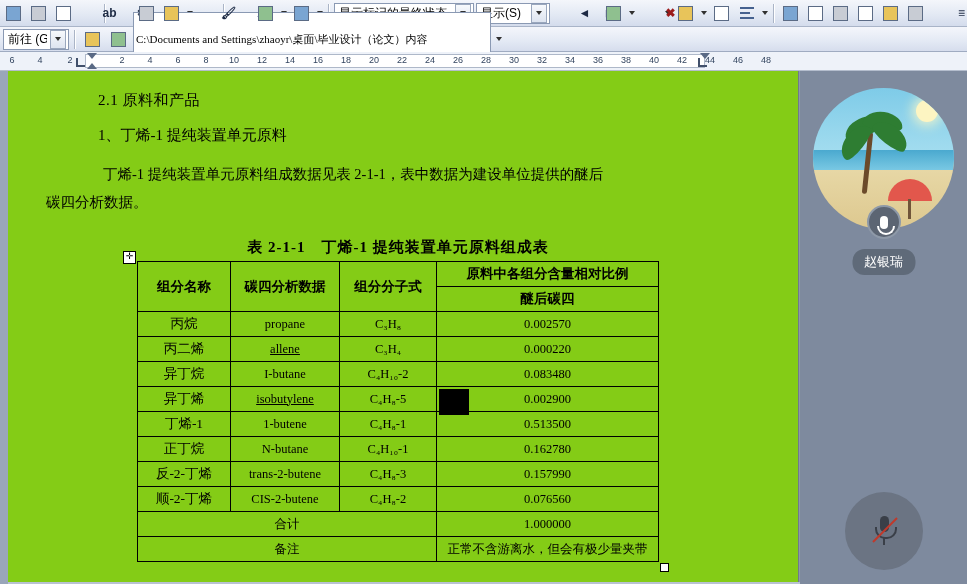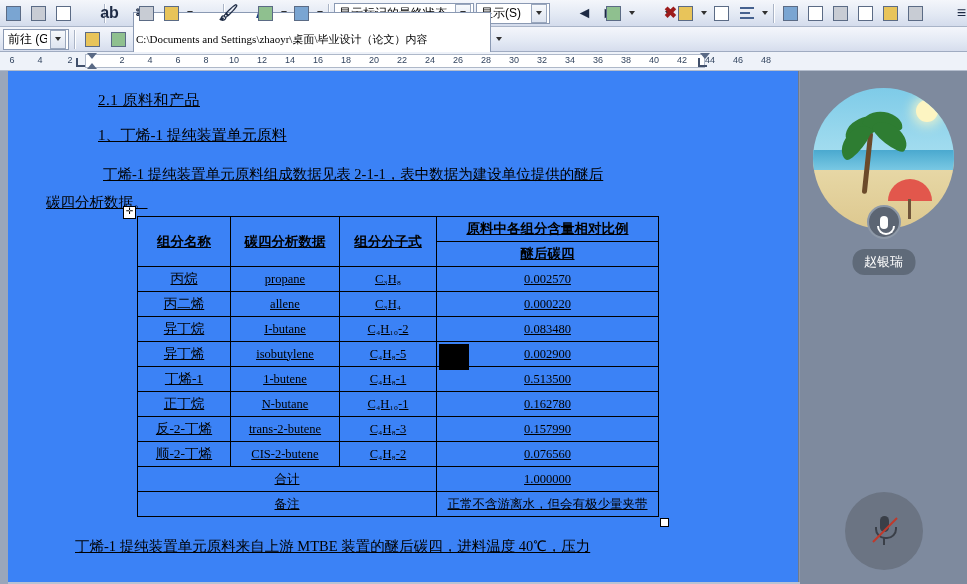--- a/index.html
+++ b/index.html
@@ -88,21 +88,21 @@
     flex: 0 0 auto;
   }
 
   
   .ic { display:block; }
   .sq { width: 13px; height: 13px; border: 1px solid #5b6b85; background: #ffffff; }
   .sq.blue { background: #7aa5d2; }
   .sq.gold { background: #e8c45a; }
   .sq.green { background: #8fc08f; }
   .sq.grey { background: #c8ccd4; }
-  .txtic { font-size: 16px; font-weight: bold; color: #1d2a44; line-height: 1; padding-left: 42px; }
+  .txtic { font-size: 12px; font-weight: bold; color: #1d2a44; line-height: 1; padding-left: 42px; }
   .txtic.red { color: #9c1b1b; }
   .txtic.blue { color: #18407f; }
   .barsic {
     width: 14px; height: 12px;
     background:
       linear-gradient(#45618f,#45618f) 0 0/14px 2px no-repeat,
       linear-gradient(#45618f,#45618f) 0 5px/10px 2px no-repeat,
       linear-gradient(#45618f,#45618f) 0 10px/14px 2px no-repeat;
   }
 
@@ -204,23 +204,22 @@
     flex: 1 1 auto;
     position: relative;
     overflow: hidden;
     background: #8e99ab;
   }
   .page {
     position: absolute;
     left: 0; top: 0;
     width: 790px;
     height: 100%;
-    background: #3b82f6;
+    background: #84cc16;
     border-right: 1px solid #6f7a8c;
-    text-decoration: underline;
   }
   .doc {
     padding: 12px 48px 0 38px;
     font-family: "Liberation Serif", serif;
     color: #000;
   }
   .p-head {
     font-size: 15px;
     margin: 8px 0 0 52px;
     letter-spacing: 0.5px;
@@ -643,20 +642,21 @@
     <div class="page-scroll">
       <div class="page">
         <div class="doc">
 
           <div class="p-head">2.1  原料和产品</div>
           <div class="p-sub">1、丁烯-1 提纯装置单元原料</div>
 
           <div class="p-body">丁烯-1 提纯装置单元原料组成数据见表 2-1-1，表中数据为建设单位提供的醚后</div>
           <div class="p-body2">碳四分析数据。</div>
 
+          <div class="tbl-title">表 2-1-1　丁烯-1 提纯装置单元原料组成表</div>
 
           <div class="tbl-wrap">
             <div class="move-handle">✛</div>
             <table class="data">
               <tbody>
                   <tr>
                 <td class="c-name hdr-cn" rowspan="2">组分名称</td>
                 <td class="c-en hdr-cn" rowspan="2">碳四分析数据</td>
                 <td class="c-formula hdr-cn" rowspan="2">组分分子式</td>
                 <td class="c-val hdr-cn">原料中各组分含量相对比例</td>

